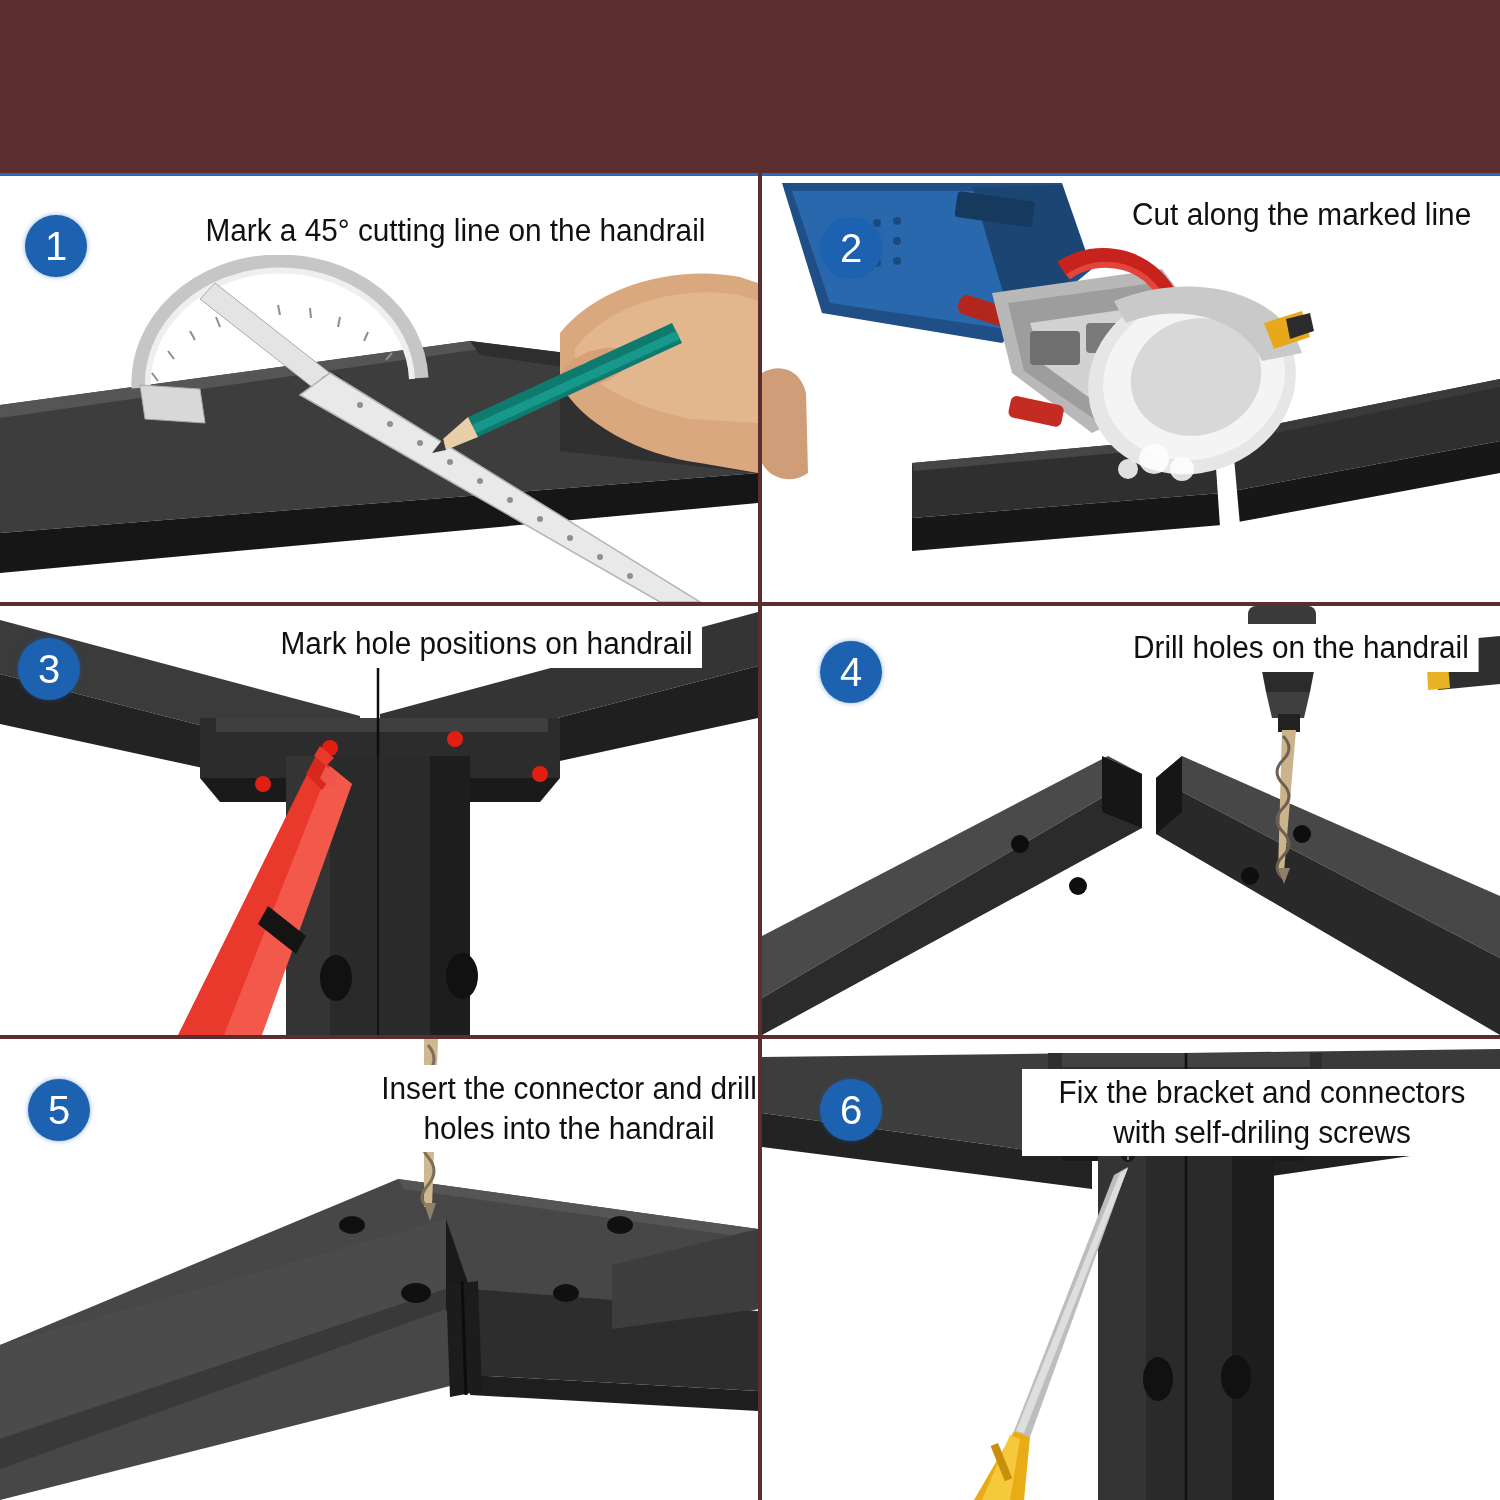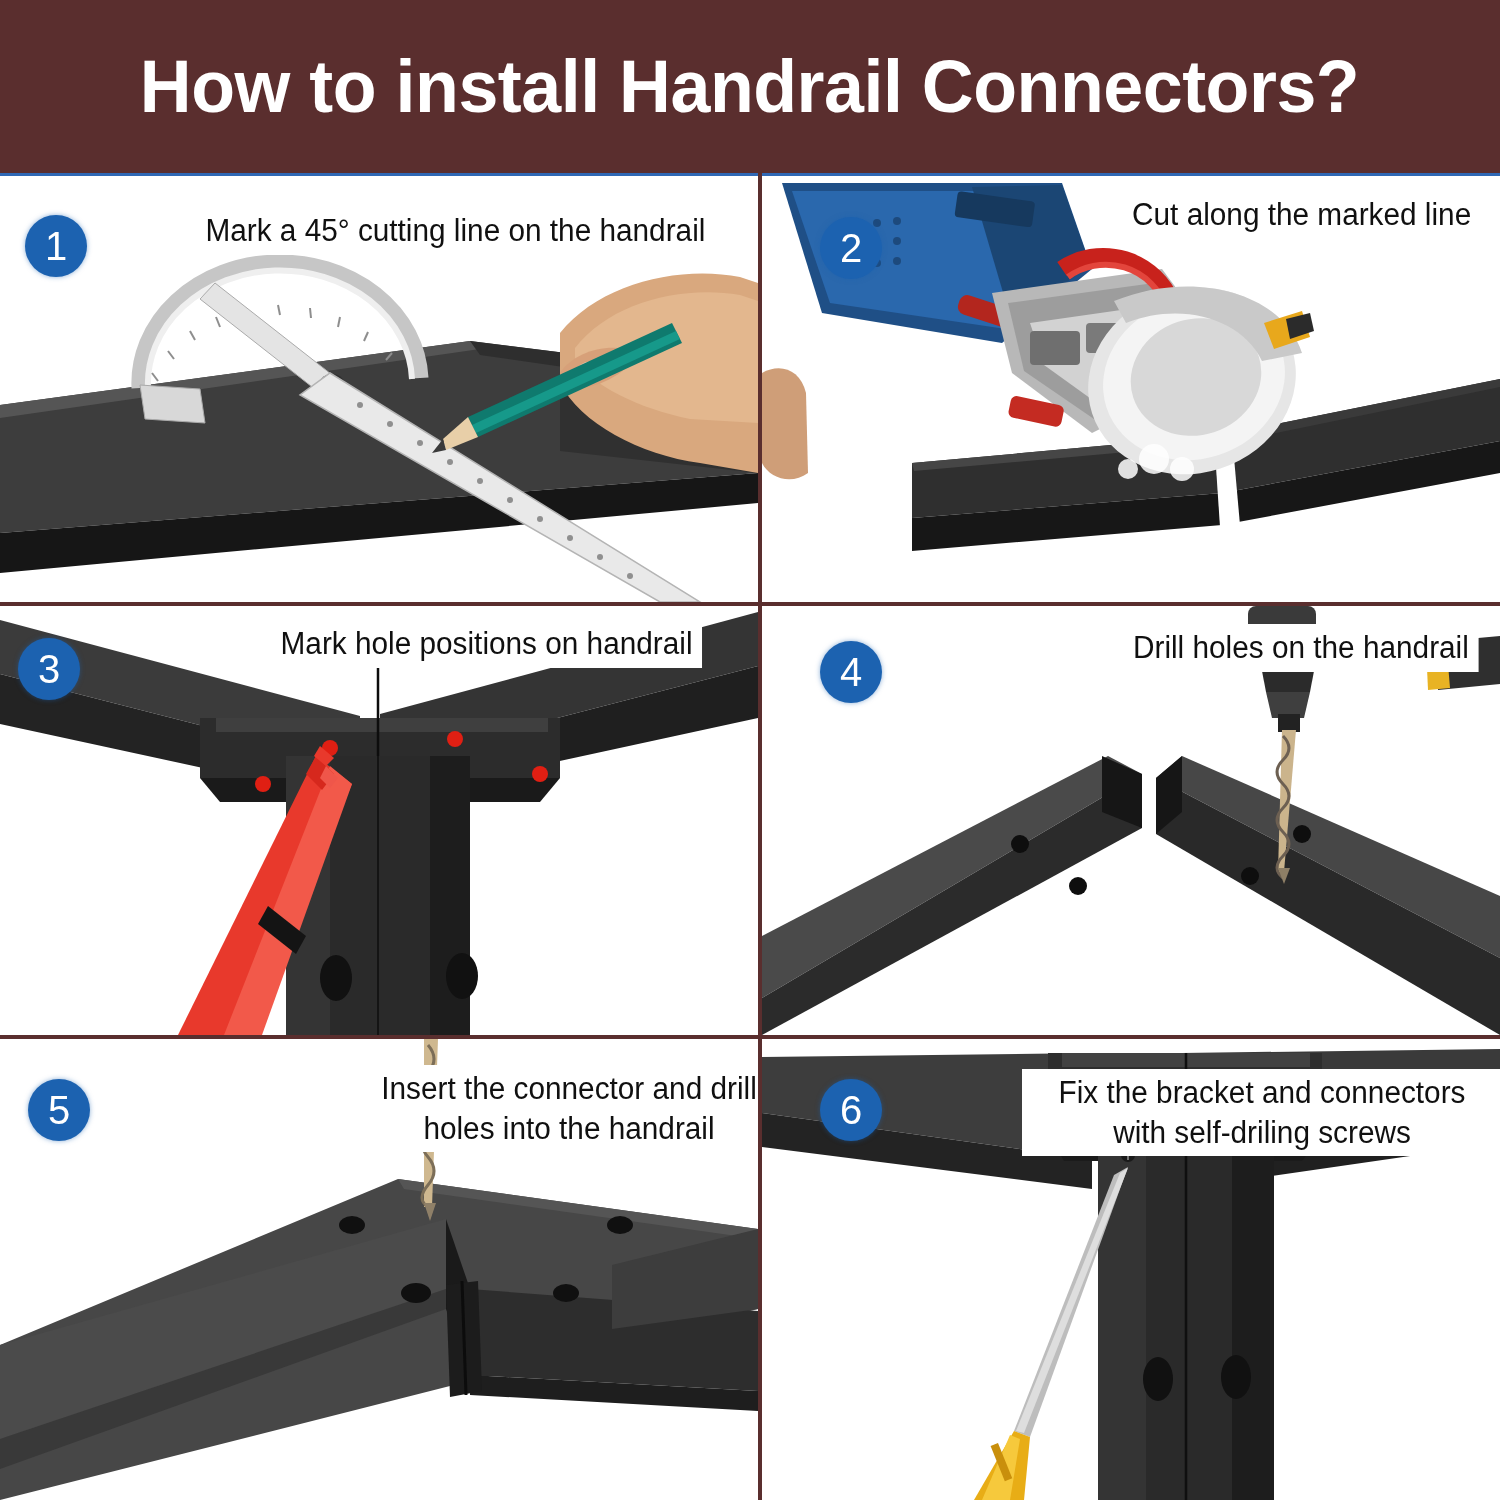--- a/index.html
+++ b/index.html
@@ -110,23 +110,20 @@
     width: 100%;
     height: 100%;
     z-index: 1;
   }
 </style>
 </head>
 <body>
 
 <div id="page">
 
-  <div id="header">
-    <div id="header-title">How to install Handrail Connectors?</div>
-  </div>
 
   <div id="grid">
 
     <div class="panel">
       <div class="topline"></div>
       <svg class="panel-art" viewBox="0 0 758 429" preserveAspectRatio="none">
         <rect x="0" y="0" width="758" height="429" fill="#ffffff"></rect>
 
         <polygon points="0,232 470,168 758,204 758,300 0,360" fill="#3d3d3d"></polygon>
         <polygon points="0,360 758,300 758,330 0,400" fill="#161616"></polygon>

